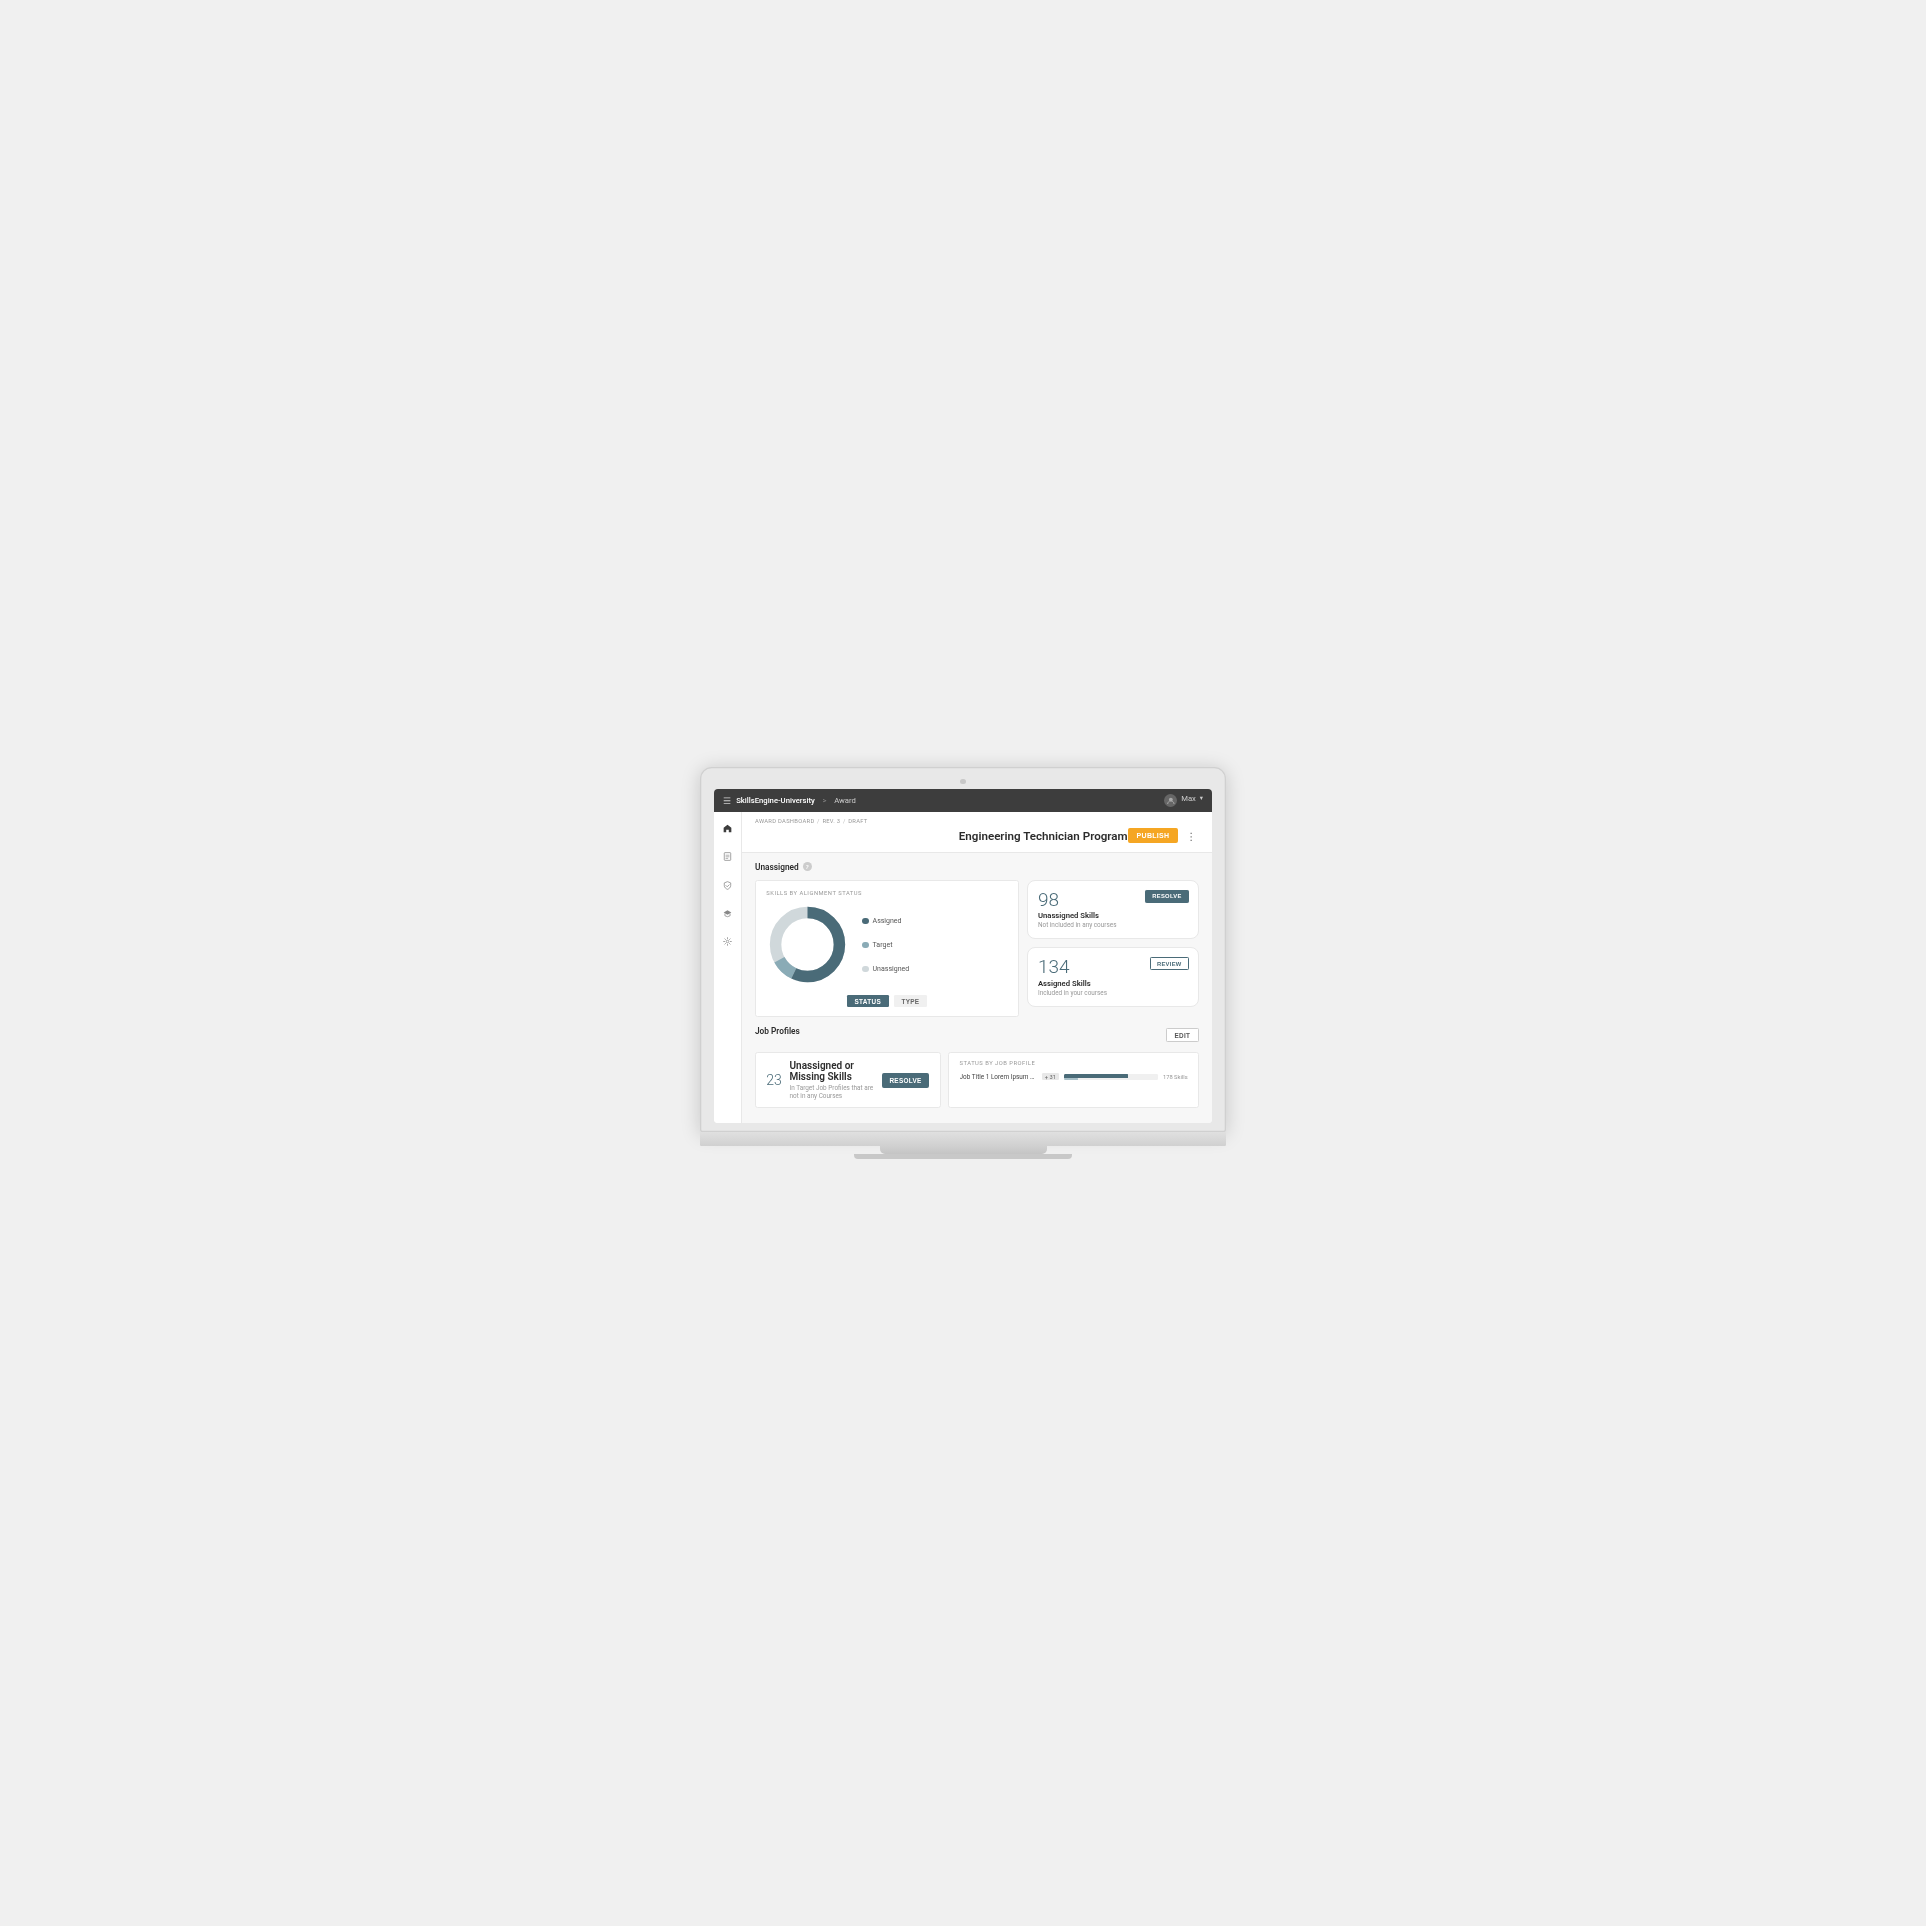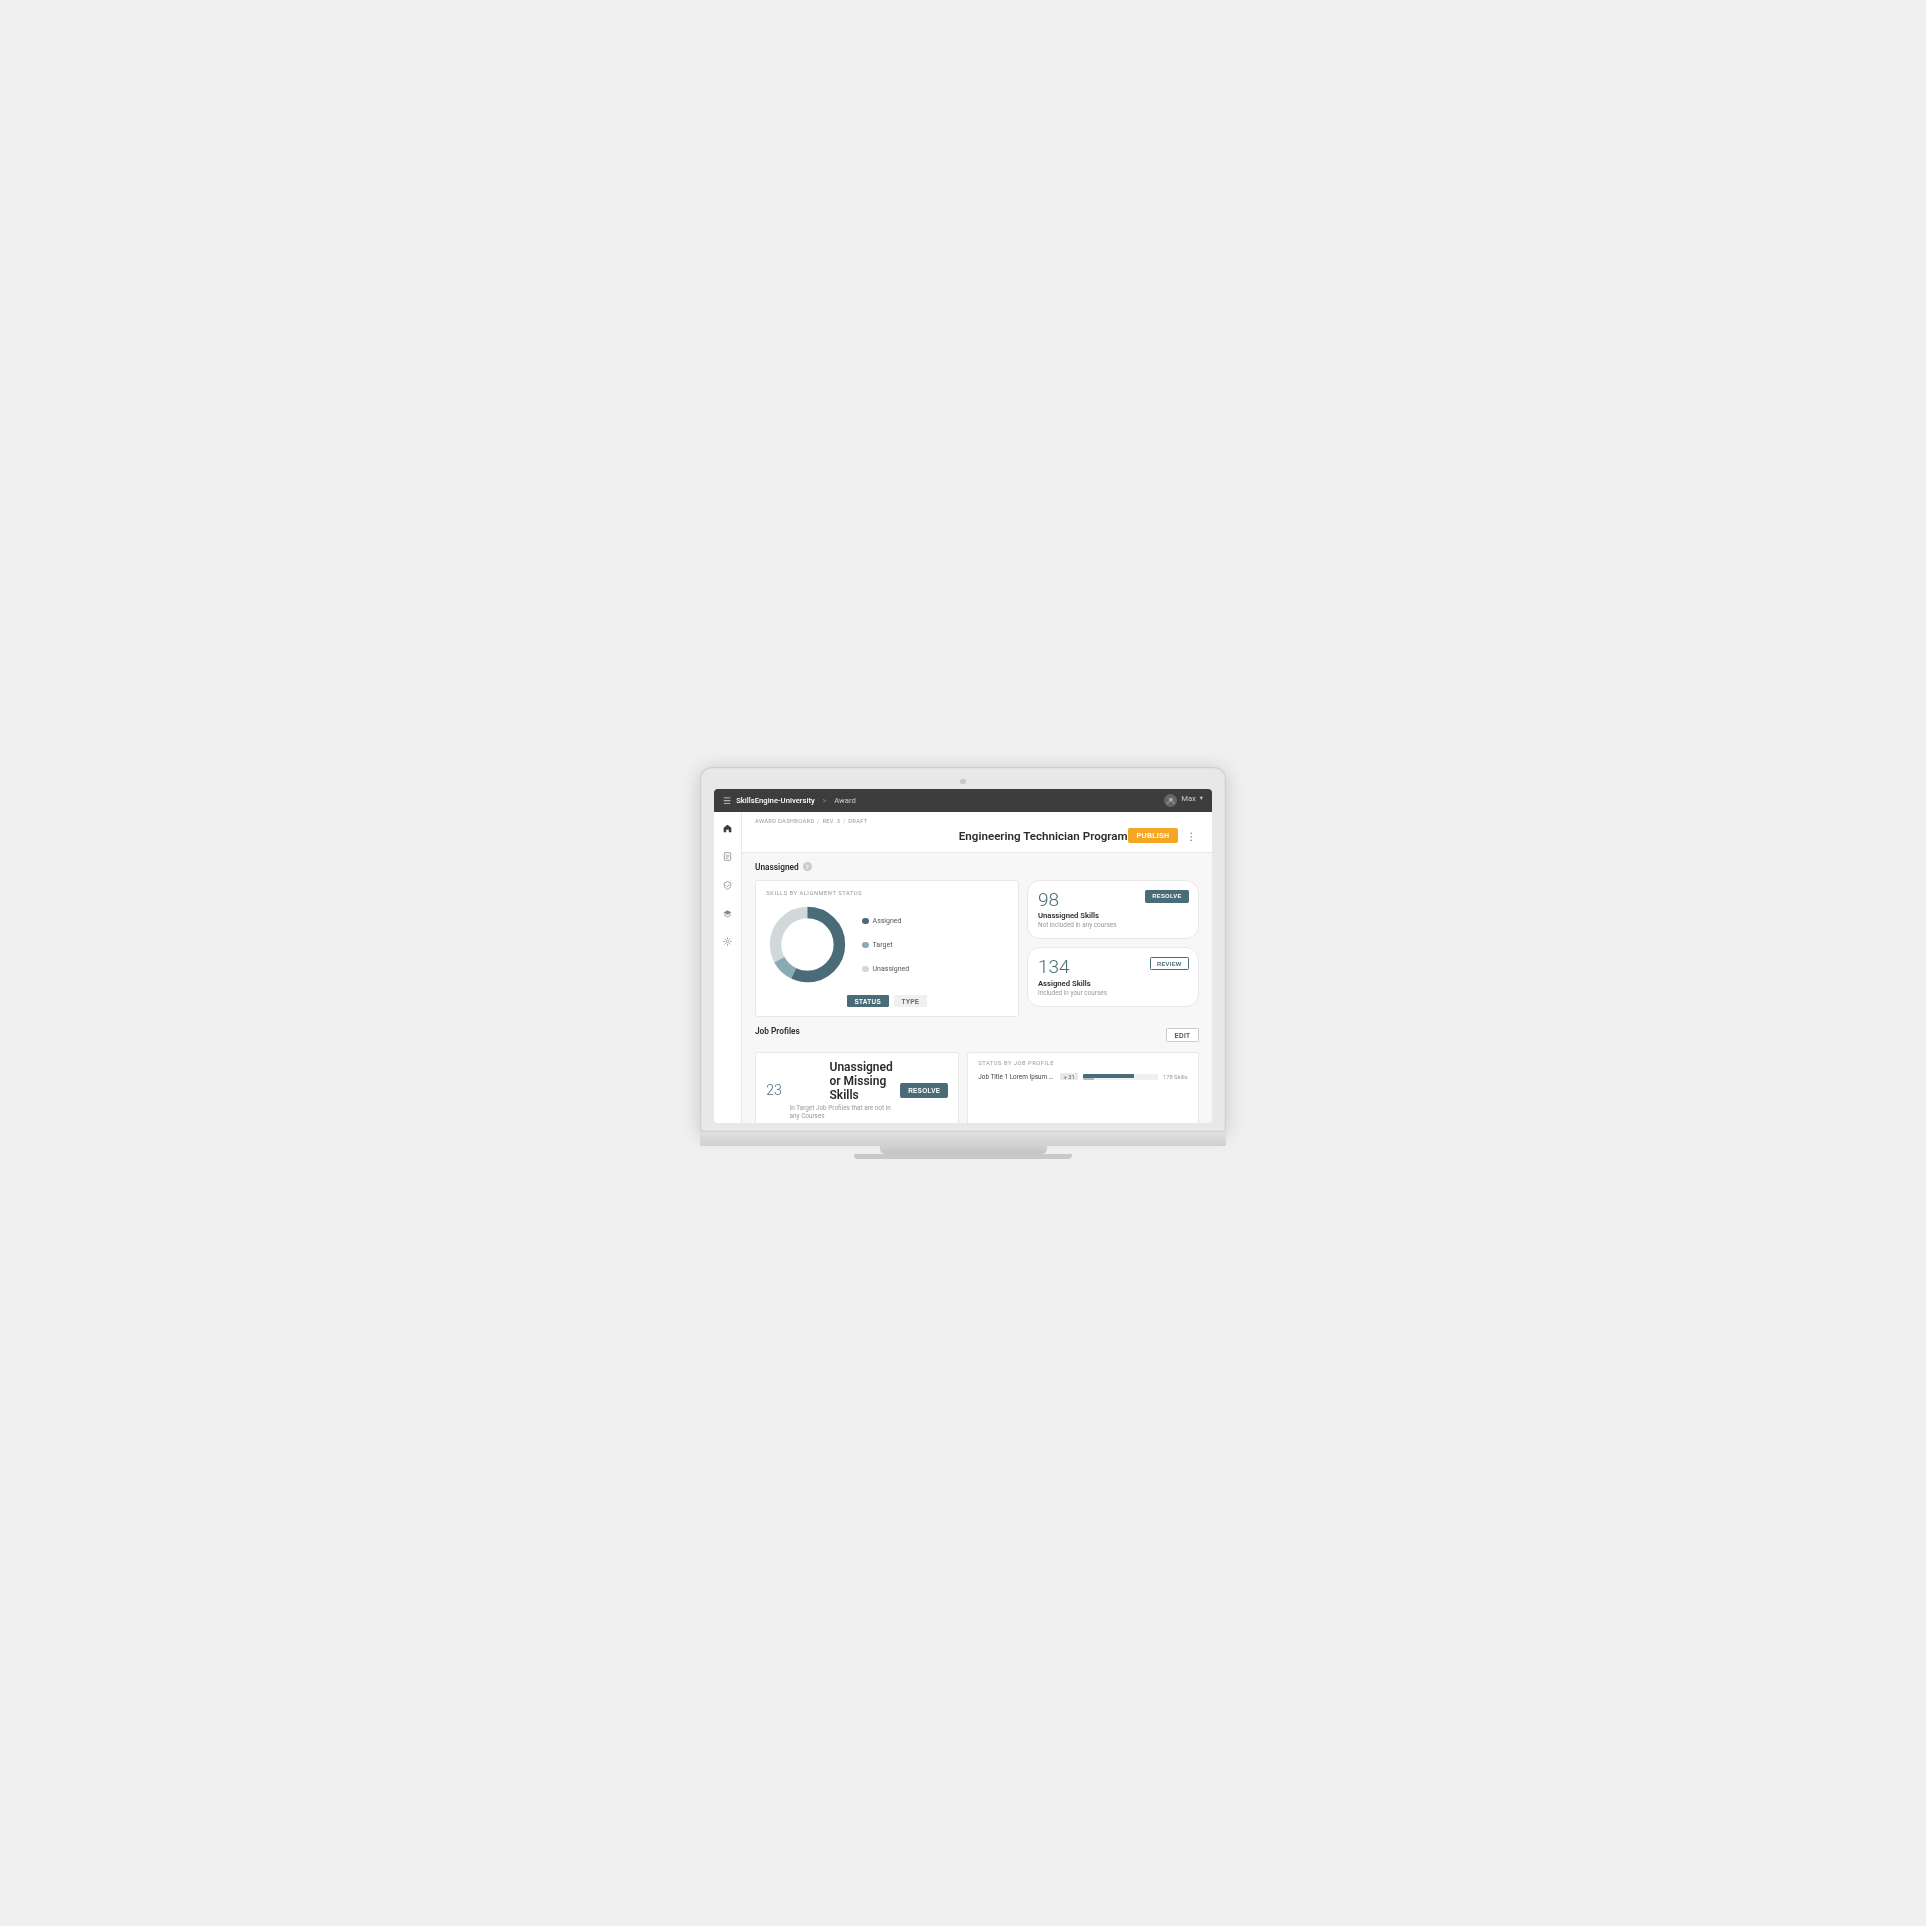--- a/index.html
+++ b/index.html
@@ -323,21 +323,21 @@
     
     .stats-cards {
       display: flex;
       flex-direction: column;
       gap: 7.7px;
       flex: 1;
     }
     .stat-card {
       background: #fff;
       border: 0.6px solid #e8e8e8;
-      border-radius: 13px;
+      border-radius: 8px;
       padding: 9px 10.3px;
       display: flex;
       flex-direction: column;
       position: relative;
     }
     .stat-number {
       font-size: 19px;
       font-weight: 300;
       color: #4a6b78;
       line-height: 1;
@@ -409,25 +409,24 @@
     }
     .job-count {
       font-size: 14px;
       font-weight: 300;
       color: #4a6b78;
     }
     .job-info {
       flex: 1;
     }
     .job-info-label {
-      font-size: 12px;
+      font-size: 10px;
       font-weight: 600;
       color: #2c2c2c;
       margin-bottom: 1.3px;
-      margin-left: 40px;
     }
     .job-info-sub {
       font-size: 6.4px;
       color: #999;
     }
     .resolve-btn-yellow {
       background: #4a6b78;
       color: #fff;
       border: none;
       border-radius: 1.9px;

